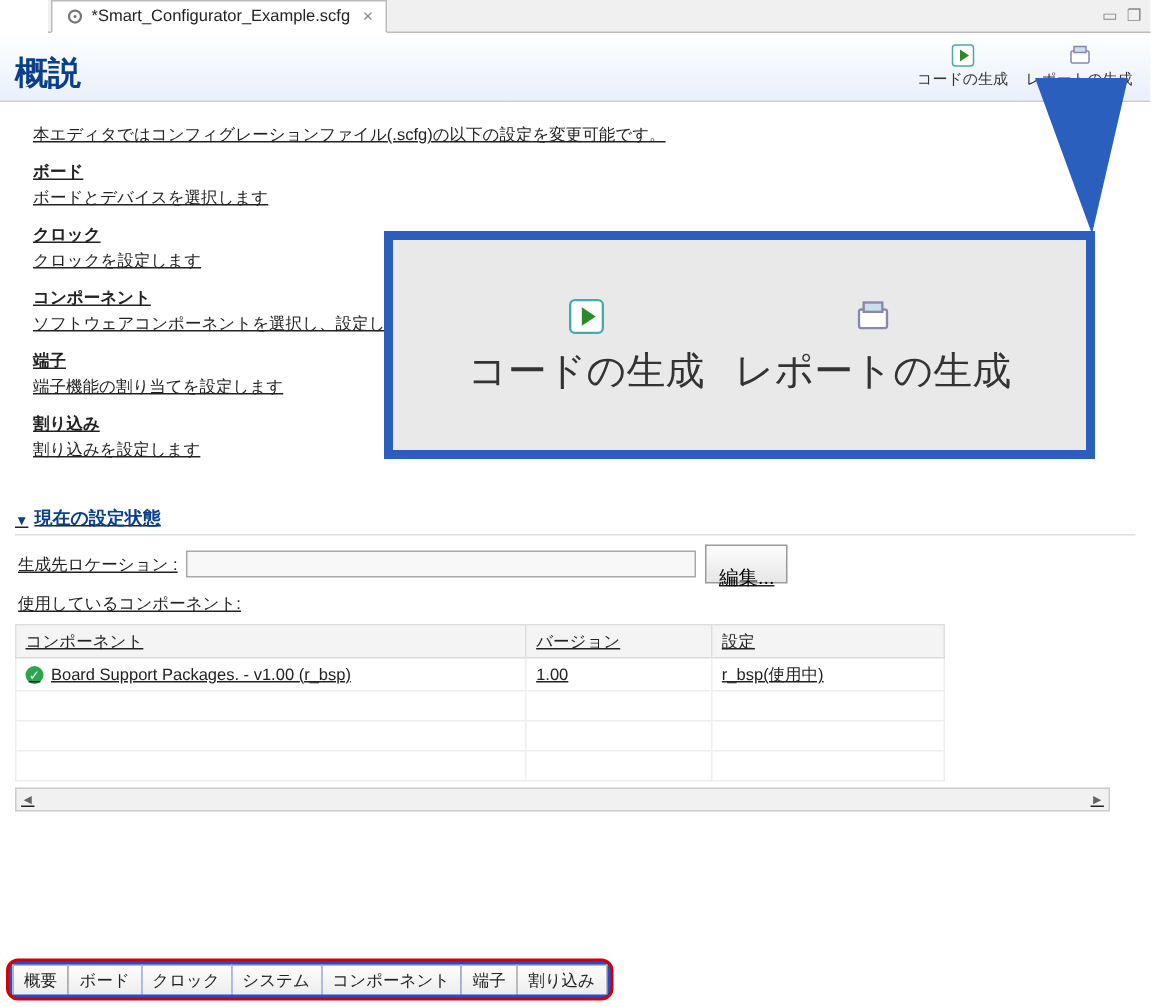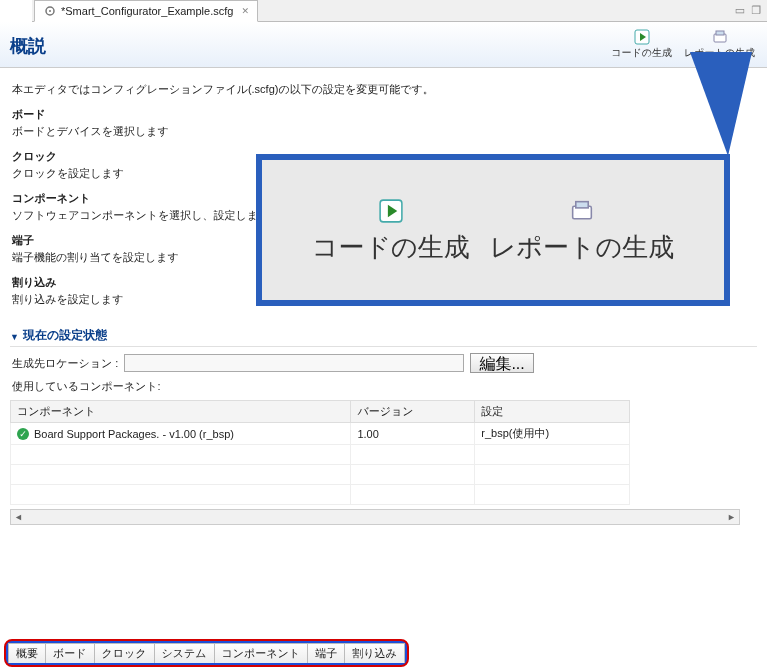--- a/index.html
+++ b/index.html
@@ -48,21 +48,21 @@
     display: flex;
     align-items: flex-start;
     padding: 4px 10px 2px 10px;
     background: linear-gradient(#fff, #e8f0fa);
     border-bottom: 1px solid #ccc;
     height: 46px;
   }
   .page-title {
     color: #0a3f8a;
     font-weight: bold;
-    font-size: 18px;
+    font-size: 22px;
     margin-top: 8px;
   }
   .toolbar-buttons {
     margin-left: auto;
     display: flex;
     gap: 8px;
   }
   .tb-btn {
     display: flex;
     flex-direction: column;
@@ -99,35 +99,35 @@
   }
   .help-icon {
     margin-left: auto;
     width: 14px; height:14px;
     border:1px solid #6aa0d8;
     border-radius:50%;
     color:#2a6bb6;
     font-size:10px;
     display:flex;align-items:center;justify-content:center;
   }
-  .body-text { margin: 8px 2px; font-size: 11px; }
+  .body-text { margin: 8px 12px; font-size: 11px; text-decoration: underline; }
   .sub-h { font-weight: bold; margin-top: 10px; }
   .sub-d { margin-top: 2px; }
-  .status-section { margin-top: 18px; }
+  .status-section { margin-top: 28px; text-decoration: underline; }
   .kv-row { margin: 6px 2px; font-size: 11px; display:flex; align-items:center; gap:6px; }
   .loc-input {
     width: 340px; height:18px;
     border:1px solid #aaa;
     background:#f8f8f8;
     font-size:11px;
     padding:0 4px;
   }
   .browse-btn {
-    height:20px; padding:0 8px;
-    font-size:16px;
+    height:20px; padding:12px 8px;
+    font-size:13px;
     border:1px solid #999;
     background:linear-gradient(#fdfdfd,#e6e6e6);
     cursor:pointer;
   }
   table.comp {
     width: 620px;
     border: 1px solid #ccc;
     border-collapse: collapse;
     font-size: 11px;
     margin-top: 4px;

